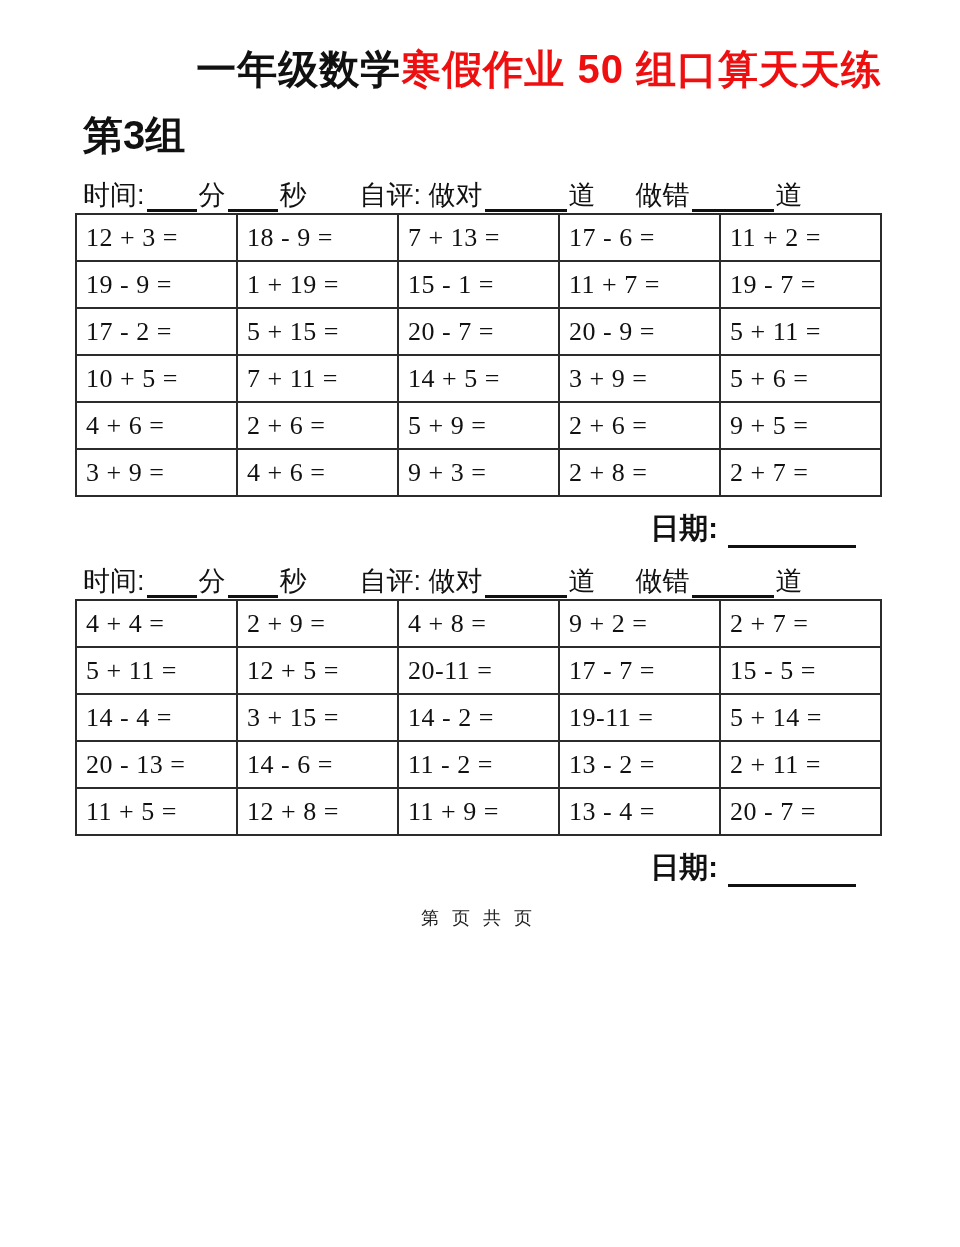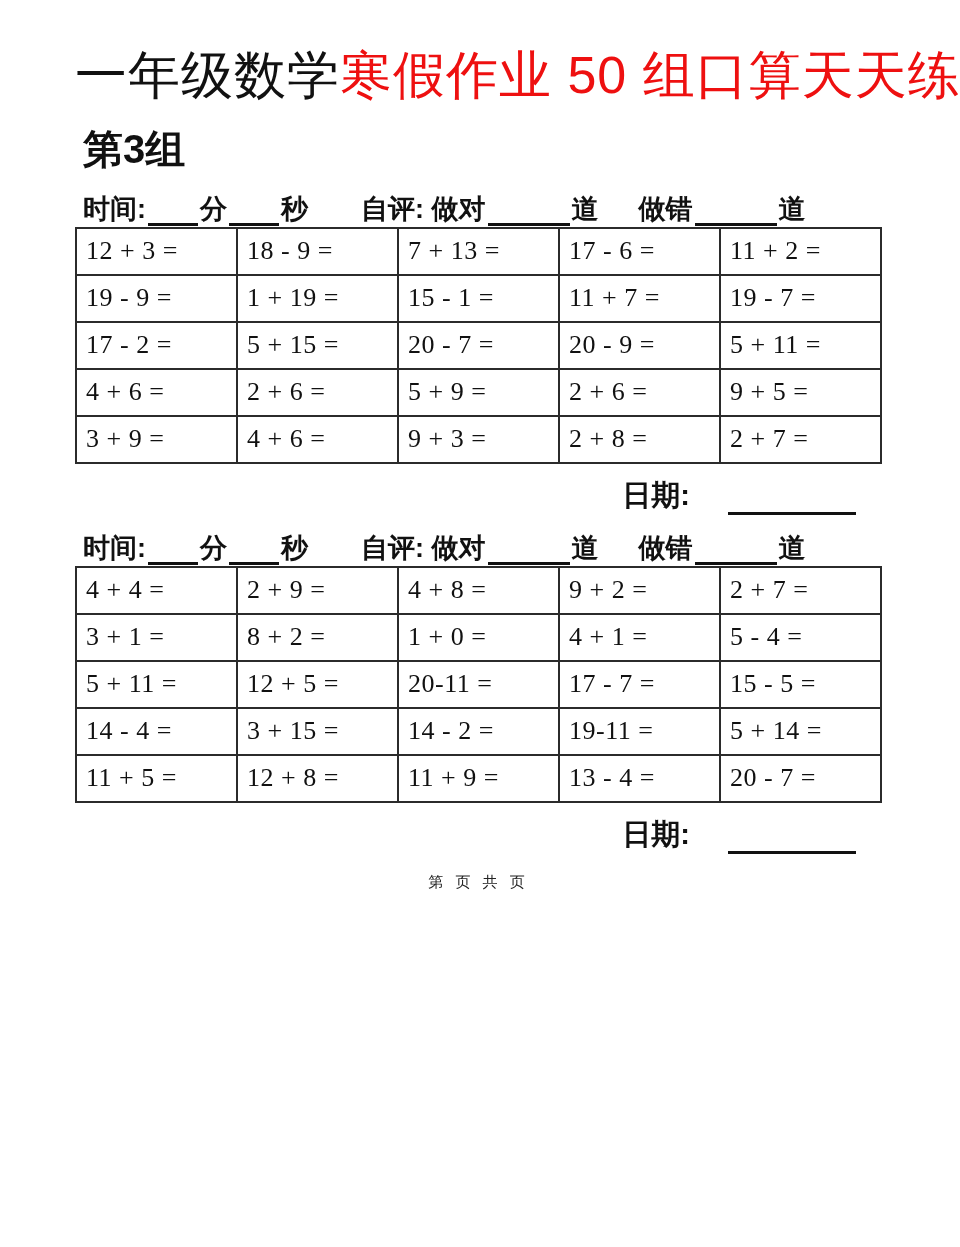--- a/index.html
+++ b/index.html
@@ -9,39 +9,39 @@
     height: 1247px;
     box-sizing: border-box;
     padding: 40px 78px 0 75px;
     background: #ffffff;
     color: #111111;
     font-family: "Liberation Sans", sans-serif;
     overflow: hidden;
   }
   .title {
     margin: 6px 0 0 0;
-    text-align: left;
-    font-size: 52px;
-    font-weight: normal;
+    text-align: right;
+    font-size: 40px;
+    font-weight: bold;
     letter-spacing: 1px;
     line-height: 1.15;
     white-space: nowrap;
   }
   .title .red { color: #ee1010; }
   .group-heading {
     margin: 16px 0 0 8px;
     font-size: 40px;
     font-weight: bold;
   }
   .meta-line {
     display: flex;
     align-items: flex-end;
     margin: 14px 0 0 8px;
     font-size: 27px;
-    font-weight: bold;
+    font-weight: normal;
     white-space: nowrap;
   }
   .blank {
     display: inline-block;
     align-self: flex-end;
     border-bottom: 3px solid #111;
     height: 6px;
     margin: 0 2px 1px 2px;
   }
   .w50 { width: 50px; }
@@ -63,34 +63,33 @@
     letter-spacing: 0.5px;
     vertical-align: middle;
   }
   .date-line {
     display: flex;
     justify-content: flex-end;
     align-items: baseline;
     margin: 12px 26px 0 0;
     font-size: 29px;
     font-weight: bold;
-    gap: 28px;
   }
   .date-blank {
     display: inline-block;
     align-self: flex-end;
     width: 128px;
     border-bottom: 3px solid #111;
     height: 6px;
     margin: 0 0 1px 10px;
   }
   .footer {
     margin-top: 18px;
     text-align: center;
-    font-size: 15px;
+    font-size: 18px;
     letter-spacing: 4px;
     color: #222;
   }
 </style>
 </head>
 <body>
 
 <div class="page">
 
   <h1 class="title"><span>一年级数学</span><span class="red">寒假作业 50 组口算天天练</span></h1>
@@ -128,20 +127,27 @@
           <td>19 - 7 =</td>
         </tr>
         <tr>
           <td>17 - 2 =</td>
           <td>5 + 15 =</td>
           <td>20 - 7 =</td>
           <td>20 - 9 =</td>
           <td>5 + 11 =</td>
         </tr>
         <tr>
+          <td>10 + 5 =</td>
+          <td>7 + 11 =</td>
+          <td>14 + 5 =</td>
+          <td>3 + 9 =</td>
+          <td>5 + 6 =</td>
+        </tr>
+        <tr>
           <td>4 + 6 =</td>
           <td>2 + 6 =</td>
           <td>5 + 9 =</td>
           <td>2 + 6 =</td>
           <td>9 + 5 =</td>
         </tr>
         <tr>
           <td>3 + 9 =</td>
           <td>4 + 6 =</td>
           <td>9 + 3 =</td>
@@ -174,41 +180,41 @@
   <table class="problems">
     <tbody>
         <tr>
           <td>4 + 4 =</td>
           <td>2 + 9 =</td>
           <td>4 + 8 =</td>
           <td>9 + 2 =</td>
           <td>2 + 7 =</td>
         </tr>
         <tr>
-          <td>3 + 1 =</td>
-          <td>8 + 2 =</td>
-          <td>1 + 0 =</td>
-          <td>4 + 1 =</td>
-          <td>5 - 4 =</td>
-        </tr>
-        <tr>
           <td>5 + 11 =</td>
           <td>12 + 5 =</td>
           <td>20-11 =</td>
           <td>17 - 7 =</td>
           <td>15 - 5 =</td>
         </tr>
         <tr>
           <td>14 - 4 =</td>
           <td>3 + 15 =</td>
           <td>14 - 2 =</td>
           <td>19-11 =</td>
           <td>5 + 14 =</td>
         </tr>
         <tr>
+          <td>20 - 13 =</td>
+          <td>14 - 6 =</td>
+          <td>11 - 2 =</td>
+          <td>13 - 2 =</td>
+          <td>2 + 11 =</td>
+        </tr>
+        <tr>
           <td>11 + 5 =</td>
           <td>12 + 8 =</td>
           <td>11 + 9 =</td>
           <td>13 - 4 =</td>
           <td>20 - 7 =</td>
         </tr>
       </tbody>
   </table>
 
   <div class="date-line">

